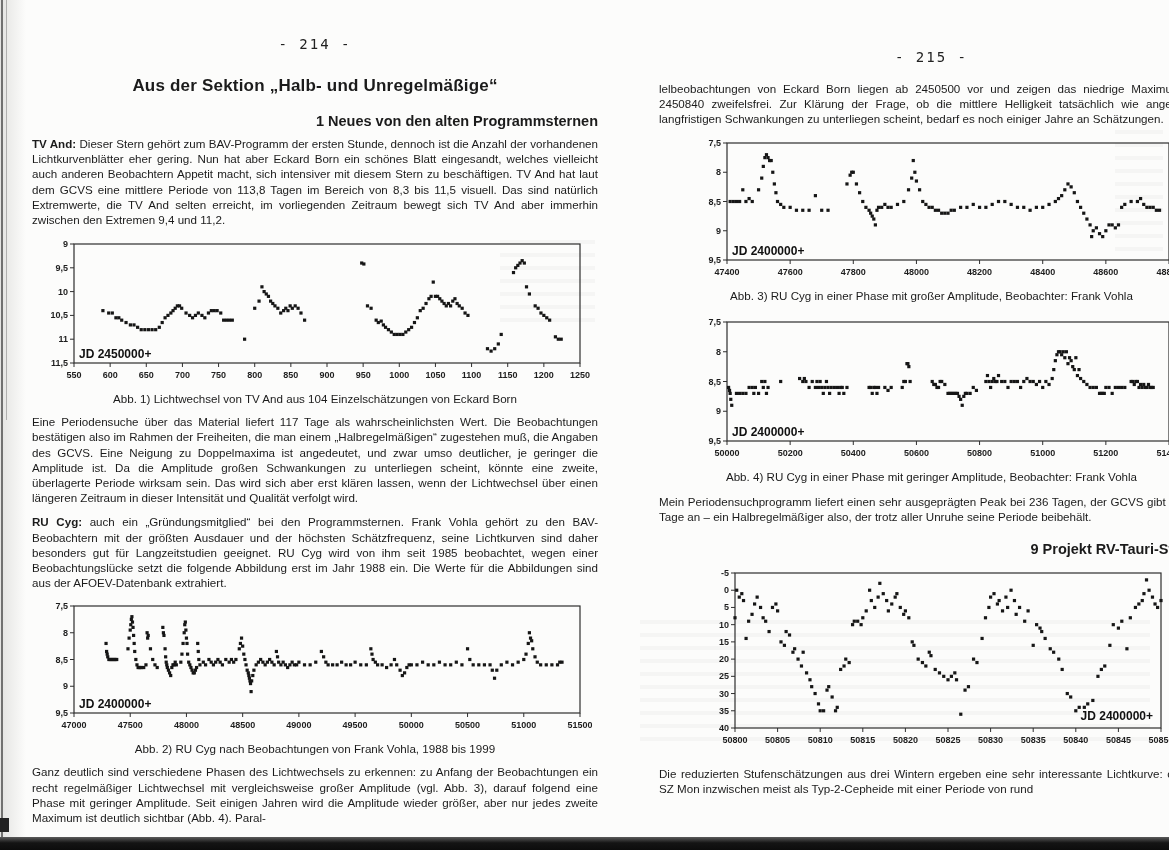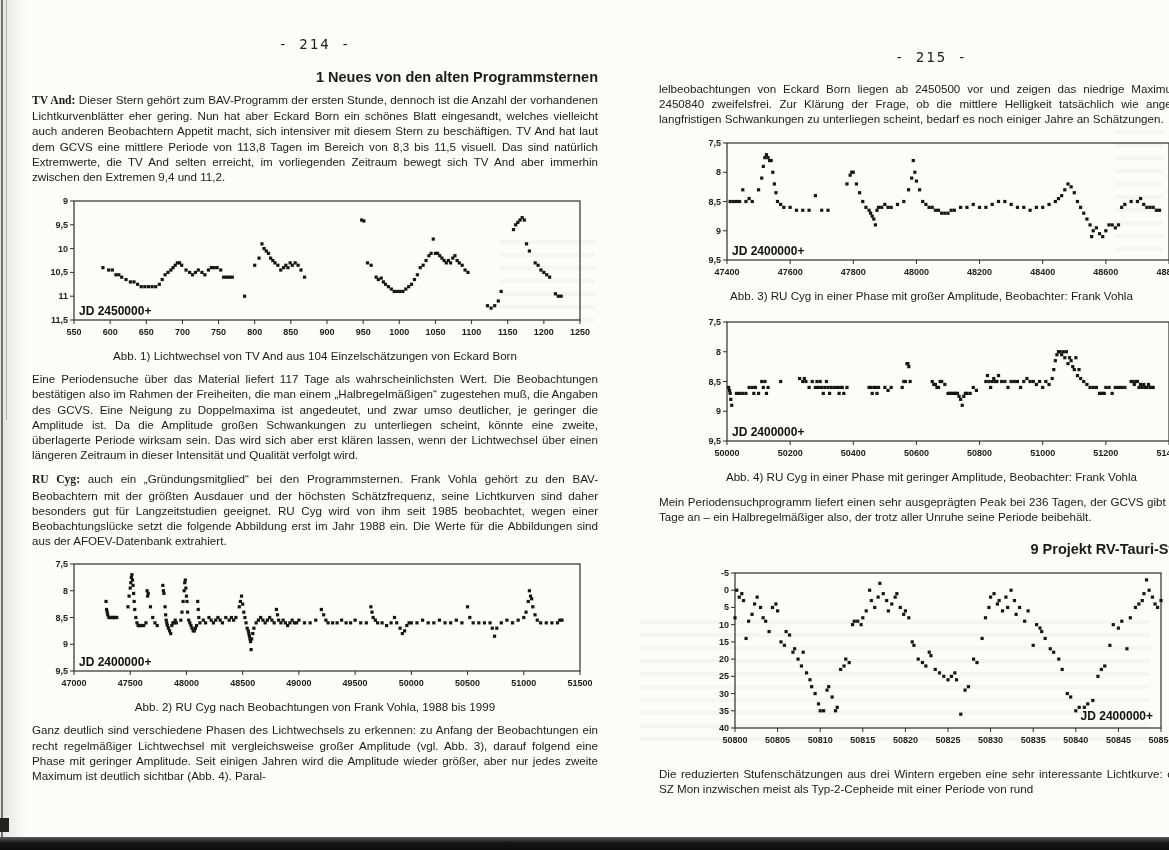--- a/index.html
+++ b/index.html
@@ -22,21 +22,21 @@
   .page{position:absolute;top:0;}
   .page-214{left:32px;width:566px;}
   .page-215{left:659px;width:545px;margin-top:16px;}
   .pageno{font-family:"DejaVu Sans Mono","Liberation Mono",monospace;
     font-size:14px;letter-spacing:2px;text-align:center;color:#222;}
   .page-214 .pageno{margin-top:36px;}
   .page-215 .pageno{margin-top:33px;}
   .doc-title{font-size:17px;font-weight:bold;text-align:center;margin-top:24px;letter-spacing:.2px;}
   .sec-heading{font-size:14.5px;font-weight:bold;margin-top:17px;text-align:right;}
   p.body-text{font-size:11.6px;line-height:15.2px;text-align:justify;margin:7px 0 0 0;}
-  p.body-text b{font-weight:bold;font-family:Liberation Serif, serif;}
+  p.body-text b{font-weight:bold;}
   .caption{font-size:11.6px;text-align:center;margin-top:3px;color:#1b1b1b;}
   
   .chart{position:relative;}
   .chart svg{display:block;}
   .chart-1{width:558px;height:152px;margin:10px 0 0 2px;}
   .chart-2{width:558px;height:140px;margin:9px 0 0 2px;}
   .chart-3{width:494px;height:150px;margin:9px 0 0 28px;}
   .chart-4{width:494px;height:152px;margin:13px 0 0 28px;}
   .chart-5{width:478px;height:188px;margin:9px 0 0 36px;}
 </style>
@@ -48,20 +48,21 @@
 <div class="edge-line-b"></div>
 <div class="edge-nub"></div>
 <div class="bottom-band"></div>
 <div class="ghost" style="left:1115px;top:130px;width:48px;height:130px;"></div>
 <div class="ghost" style="left:640px;top:620px;width:510px;height:130px;"></div>
 <div class="ghost" style="left:500px;top:240px;width:95px;height:90px;"></div>
 
 <div class="page page-214">
   <div class="pageno">- 214 -</div>
 
+  <div class="doc-title">Aus der Sektion „Halb- und Unregelmäßige“</div>
 
   <div class="sec-heading">1  Neues von den alten Programmsternen</div>
 
   <p class="body-text"><b>TV And:</b> <span>Dieser Stern gehört zum BAV-Programm der ersten Stunde, dennoch ist die Anzahl der vorhandenen Lichtkurvenblätter eher gering. Nun hat aber Eckard Born ein schönes Blatt eingesandt, welches vielleicht auch anderen Beobachtern Appetit macht, sich intensiver mit diesem Stern zu beschäftigen. TV And hat laut dem GCVS eine mittlere Periode von 113,8 Tagen im Bereich von 8,3 bis 11,5 visuell. Das sind natürlich Extremwerte, die TV And selten erreicht, im vorliegenden Zeitraum bewegt sich TV And aber immerhin zwischen den Extremen 9,4 und 11,2.</span></p>
 
   <div class="chart chart-1">
       <svg width="558" height="152" viewBox="0 0 558 152" xmlns="http://www.w3.org/2000/svg">
         <rect x="40" y="7" width="506" height="119" fill="none" stroke="#2e2e2e" stroke-width="1.2"></rect>
         <line x1="36" y1="7" x2="40" y2="7" stroke="#2e2e2e" stroke-width="1"></line>
         <text x="34" y="10" text-anchor="end" style="font-family:Liberation Sans,sans-serif;font-size:9px;font-weight:700;fill:#1e1e1e;">9</text>

